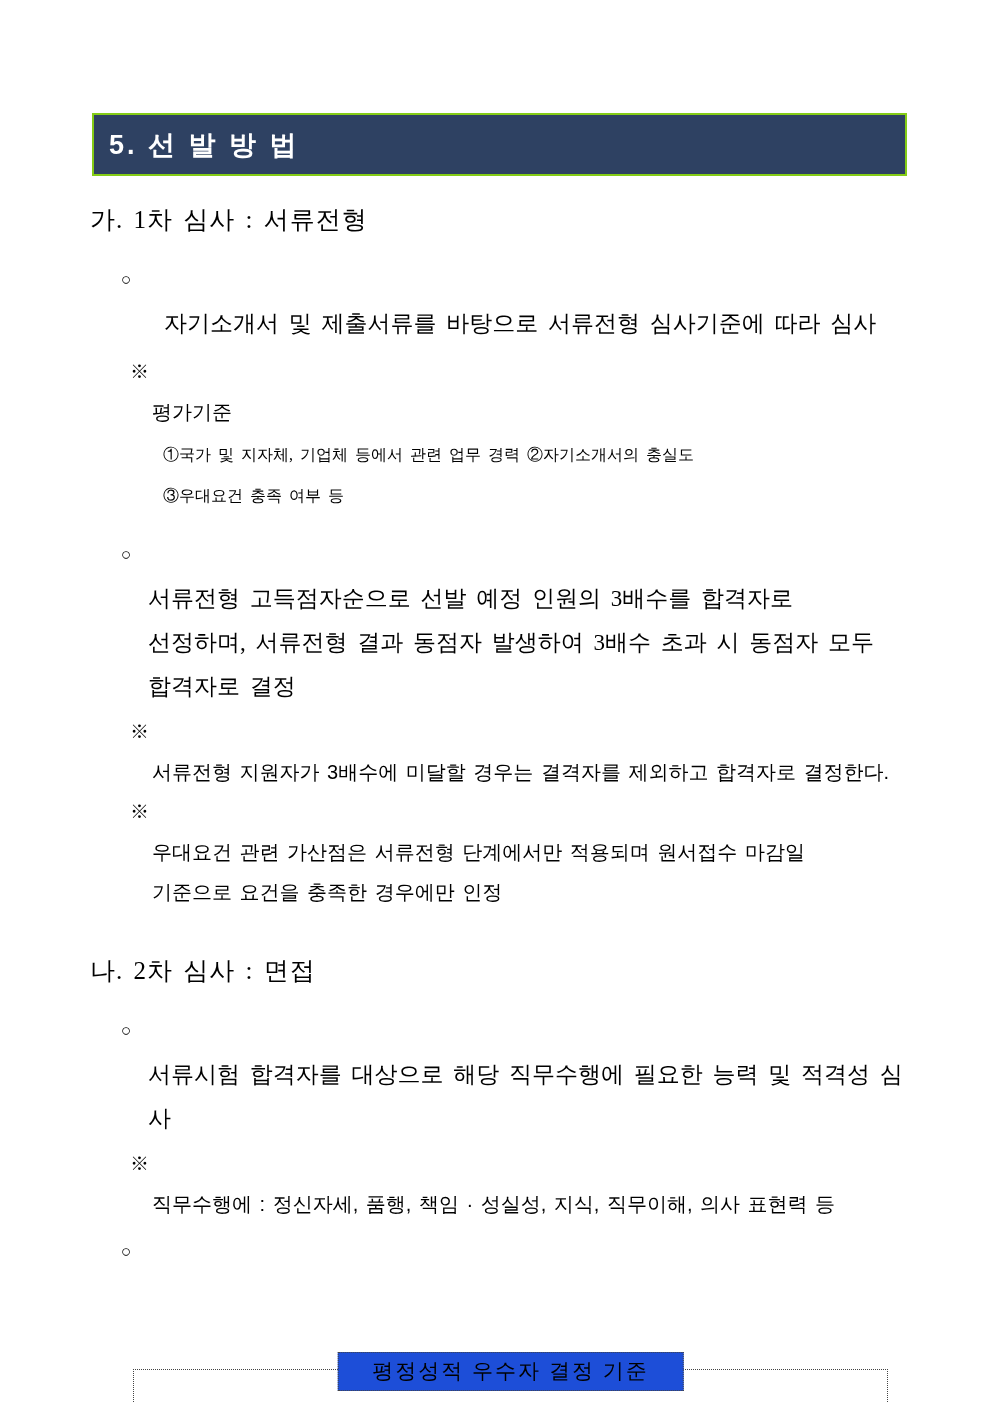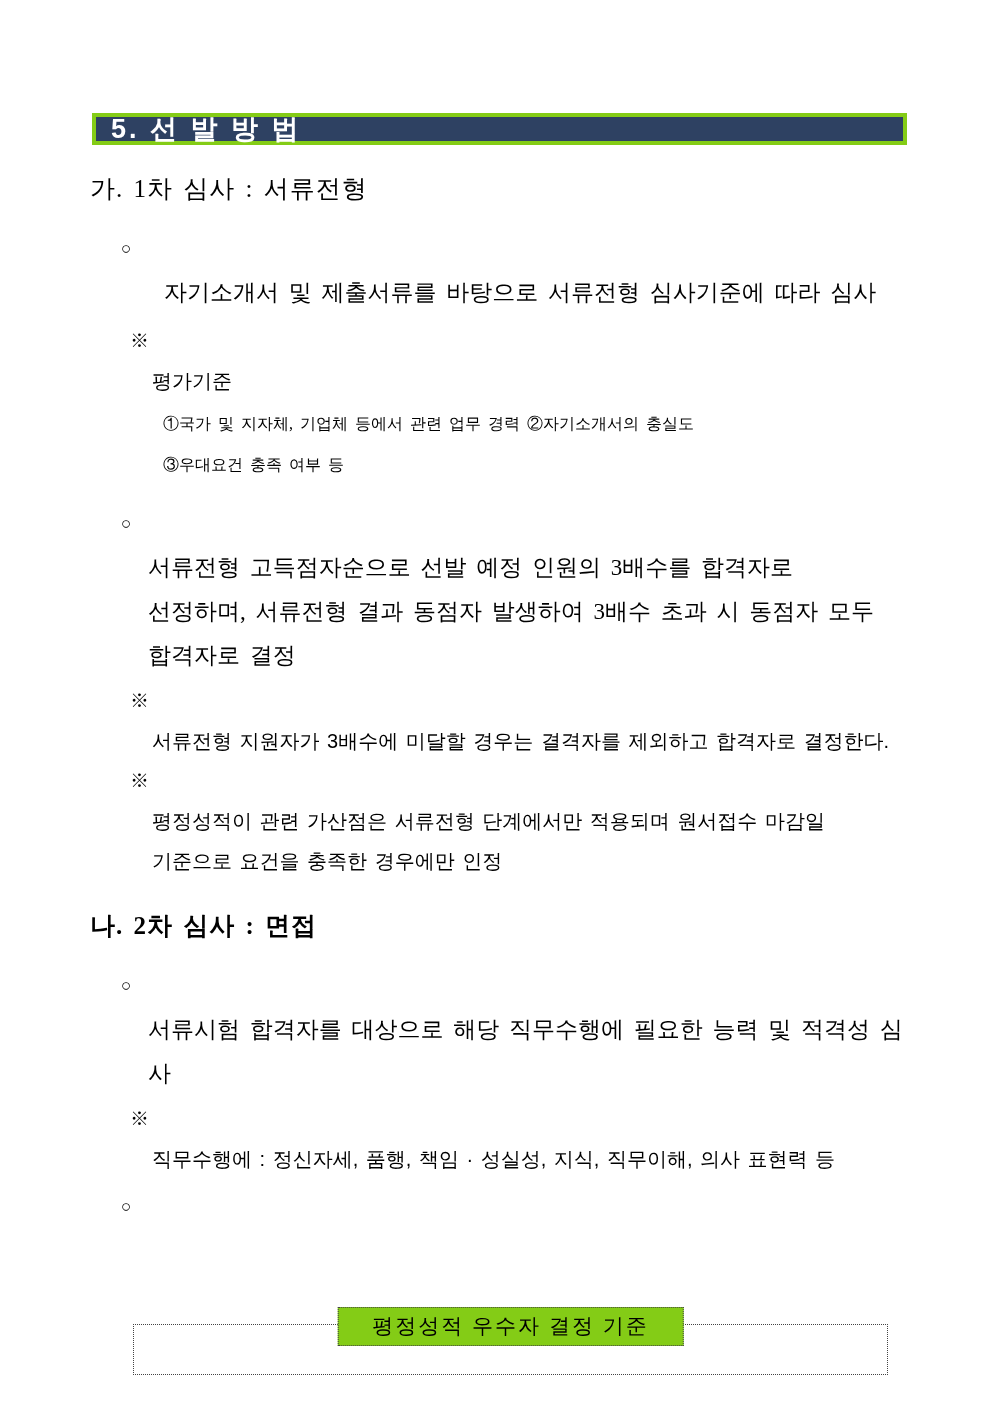--- a/index.html
+++ b/index.html
@@ -9,23 +9,23 @@
     color: #000000;
     font-family: "Liberation Serif", serif;
     overflow: hidden;
   }
   .page { position: relative; width: 992px; height: 1403px; }
 
   
   .header-bar {
     box-sizing: border-box;
     margin: 113px 85px 0 92px;
-    height: 32px;
+    height: 63px;
     background: #2e4162;
-    border: 4px solid #84cc16;
+    border: 2px solid #84cc16;
     display: flex;
     align-items: center;
   }
   .header-title {
     font-family: "Liberation Sans", sans-serif;
     font-weight: bold;
     font-size: 27px;
     letter-spacing: 3px;
     color: #ffffff;
     padding-left: 15px;
@@ -82,35 +82,35 @@
     margin-left: 133px;
     margin-right: 104px;
     border: 1px dotted #444444;
     padding: 27px 12px 22px 12px;
   }
   .box-title {
     position: absolute;
     top: -18px;
     left: 50%;
     transform: translateX(-50%);
-    background: #84cc16;
+    background: #1d4ed8;
     border: 1px dotted #444444;
     font-family: "Liberation Sans", sans-serif;
     font-size: 21px;
     letter-spacing: 2px;
     padding: 4px 34px 5px 34px;
     white-space: nowrap;
   }
 
   .mt-b1 { margin-top: 21px; }
   .mt-n1 { margin-top: 6px; }
   .mt-c  { margin-top: 2px; }
   .mt-b2 { margin-top: 17px; }
   .mt-n2 { margin-top: 3px; }
-  .mt-h2 { margin-top: 28px; font-weight: bold; }
+  .mt-h2 { margin-top: 42px; }
   .mt-box1 { margin-top: 51px; }
 </style>
 </head>
 <body>
 
 <div class="page">
 
   <div class="header-bar">
     <span class="header-title">5. 선 발 방 법</span>
   </div>
@@ -132,21 +132,21 @@
     <span class="marker">○</span><span>서류전형 고득점자순으로 선발 예정 인원의 3배수를 합격자로
 선정하며, 서류전형 결과 동점자 발생하여 3배수 초과 시 동점자 모두
 합격자로 결정</span>
   </div>
 
   <div class="line refnote sans mt-n2">
     <span class="marker">※</span><span>서류전형 지원자가 3배수에 미달할 경우는 결격자를 제외하고 합격자로 결정한다.</span>
   </div>
 
   <div class="line refnote sans">
-    <span class="marker">※</span><span>평정성적이 관련 가산점은 서류전형 단계에서만 적용되며 원서접수 마감일
+    <span class="marker">※</span><span>우대요건 관련 가산점은 서류전형 단계에서만 적용되며 원서접수 마감일
 기준으로 요건을 충족한 경우에만 인정</span>
   </div>
 
   <div class="sec-heading mt-h2">나. 2차 심사 : 면접</div>
 
   <div class="line bullet mt-b1">
     <span class="marker">○</span><span>서류시험 합격자를 대상으로 해당 직무수행에 필요한 능력 및 적격성 심사</span>
   </div>
 
   <div class="line refnote sans mt-n2">

